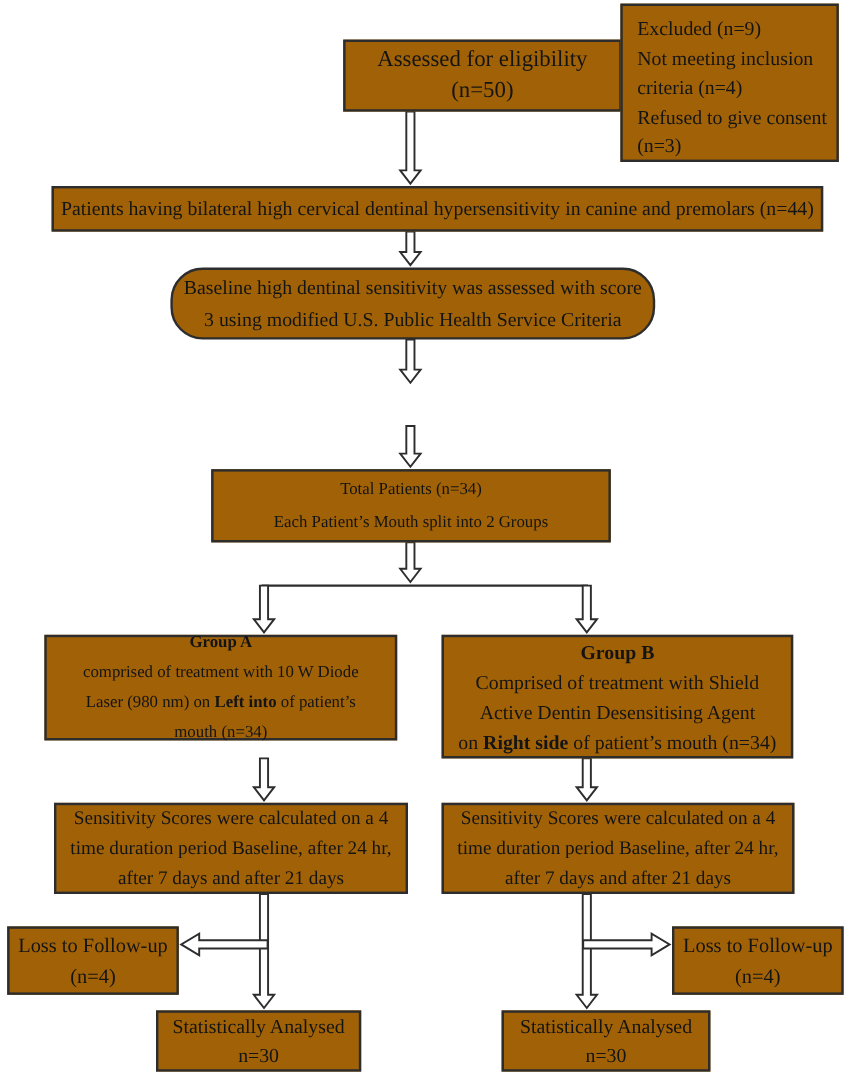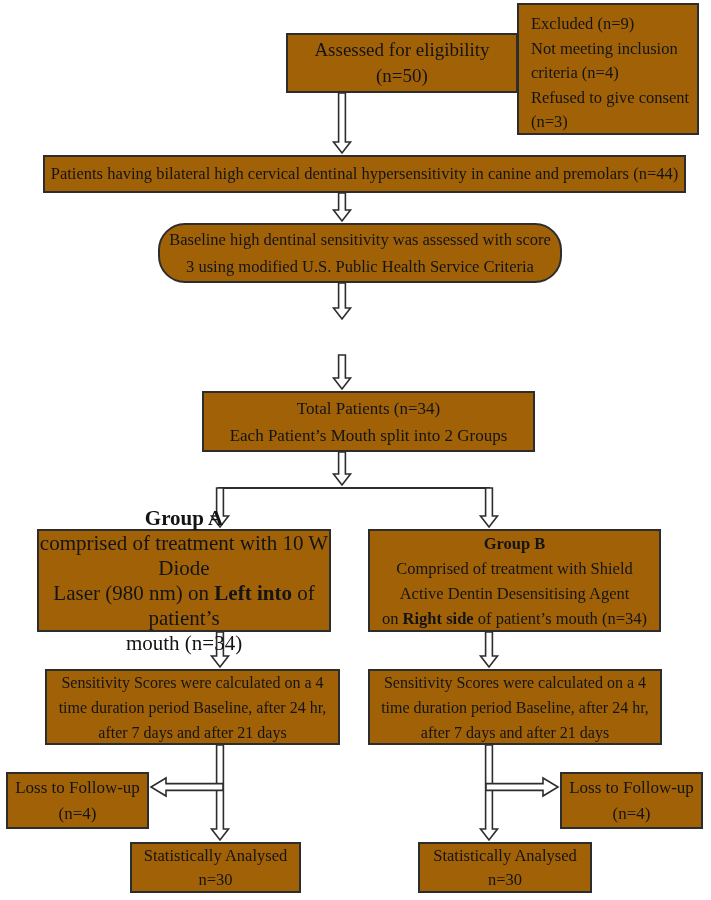--- a/index.html
+++ b/index.html
@@ -60,32 +60,32 @@
 Not meeting inclusion
 criteria (n=4)
 Refused to give consent
 (n=3)</span>
   </div>
 
   <div class="box nowrap" style="left:43px;top:155px;width:643px;height:38px;font-size:16.5px;line-height:20px;">
     <span class="txt">Patients having bilateral high cervical dentinal hypersensitivity in canine and premolars (n=44)</span>
   </div>
 
-  <div class="box" style="left:158px;top:223px;width:404px;height:60px;font-size:16.5px;line-height:27px;border-radius:27px;">
+  <div class="box" style="left:142px;top:223px;width:404px;height:60px;font-size:16.5px;line-height:27px;border-radius:27px;">
     <span class="txt">Baseline high dentinal sensitivity was assessed with score
 3 using modified U.S. Public Health Service Criteria</span>
   </div>
 
 
-  <div class="box" style="left:202px;top:391px;width:333px;height:61px;font-size:17px;line-height:27px;">
+  <div class="box" style="left:176px;top:391px;width:333px;height:61px;font-size:14px;line-height:27px;">
     <span class="txt">Total Patients (n=34)
 Each Patient’s Mouth split into 2 Groups</span>
   </div>
 
-  <div class="box" style="left:37px;top:529px;width:294px;height:103px;font-size:21px;line-height:25px;">
+  <div class="box" style="left:37px;top:529px;width:294px;height:88px;font-size:14px;line-height:25px;">
     <span class="txt"><span class="bold">Group A</span><span>
 comprised of treatment with 10 W Diode
 Laser (980 nm) on </span><span class="bold">Left into</span><span> of patient’s
 mouth (n=34)</span></span>
   </div>
 
   <div class="box" style="left:368px;top:529px;width:293px;height:103px;font-size:16.5px;line-height:25px;align-items:center;">
     <span class="txt"><span class="bold">Group B</span><span>
 Comprised of treatment with Shield
 Active Dentin Desensitising Agent

